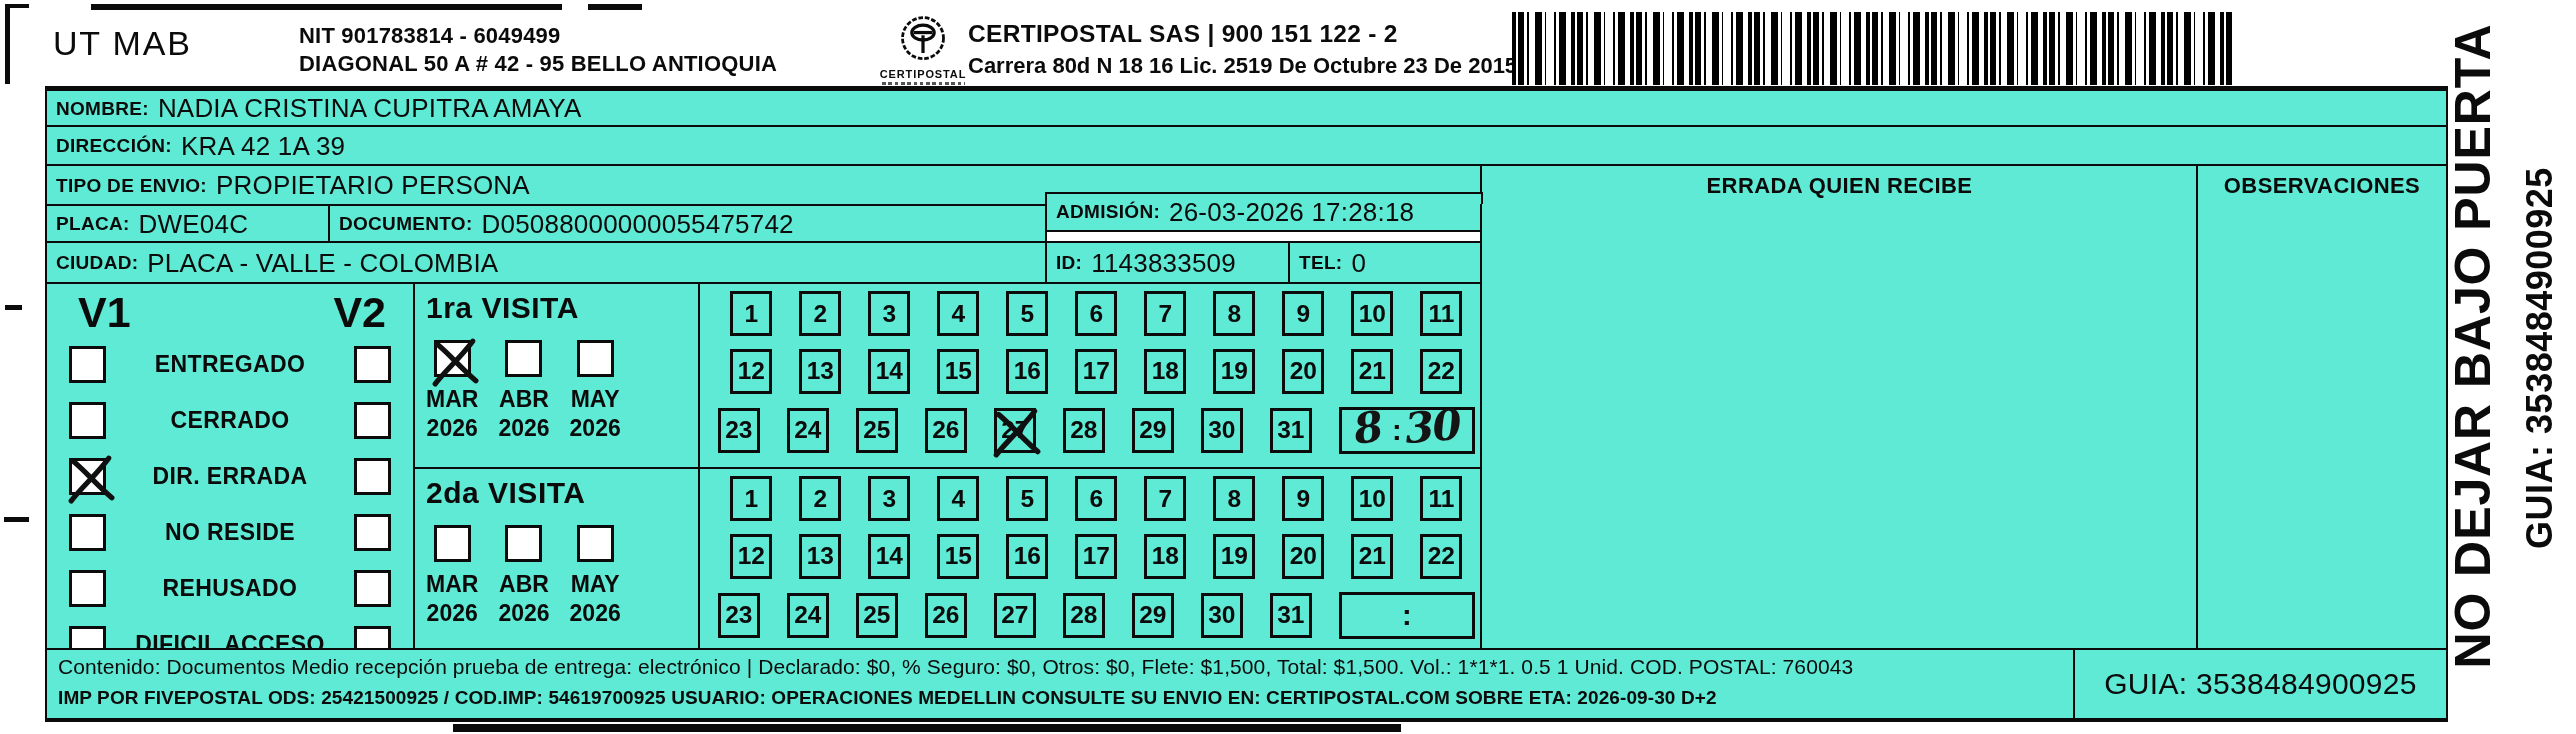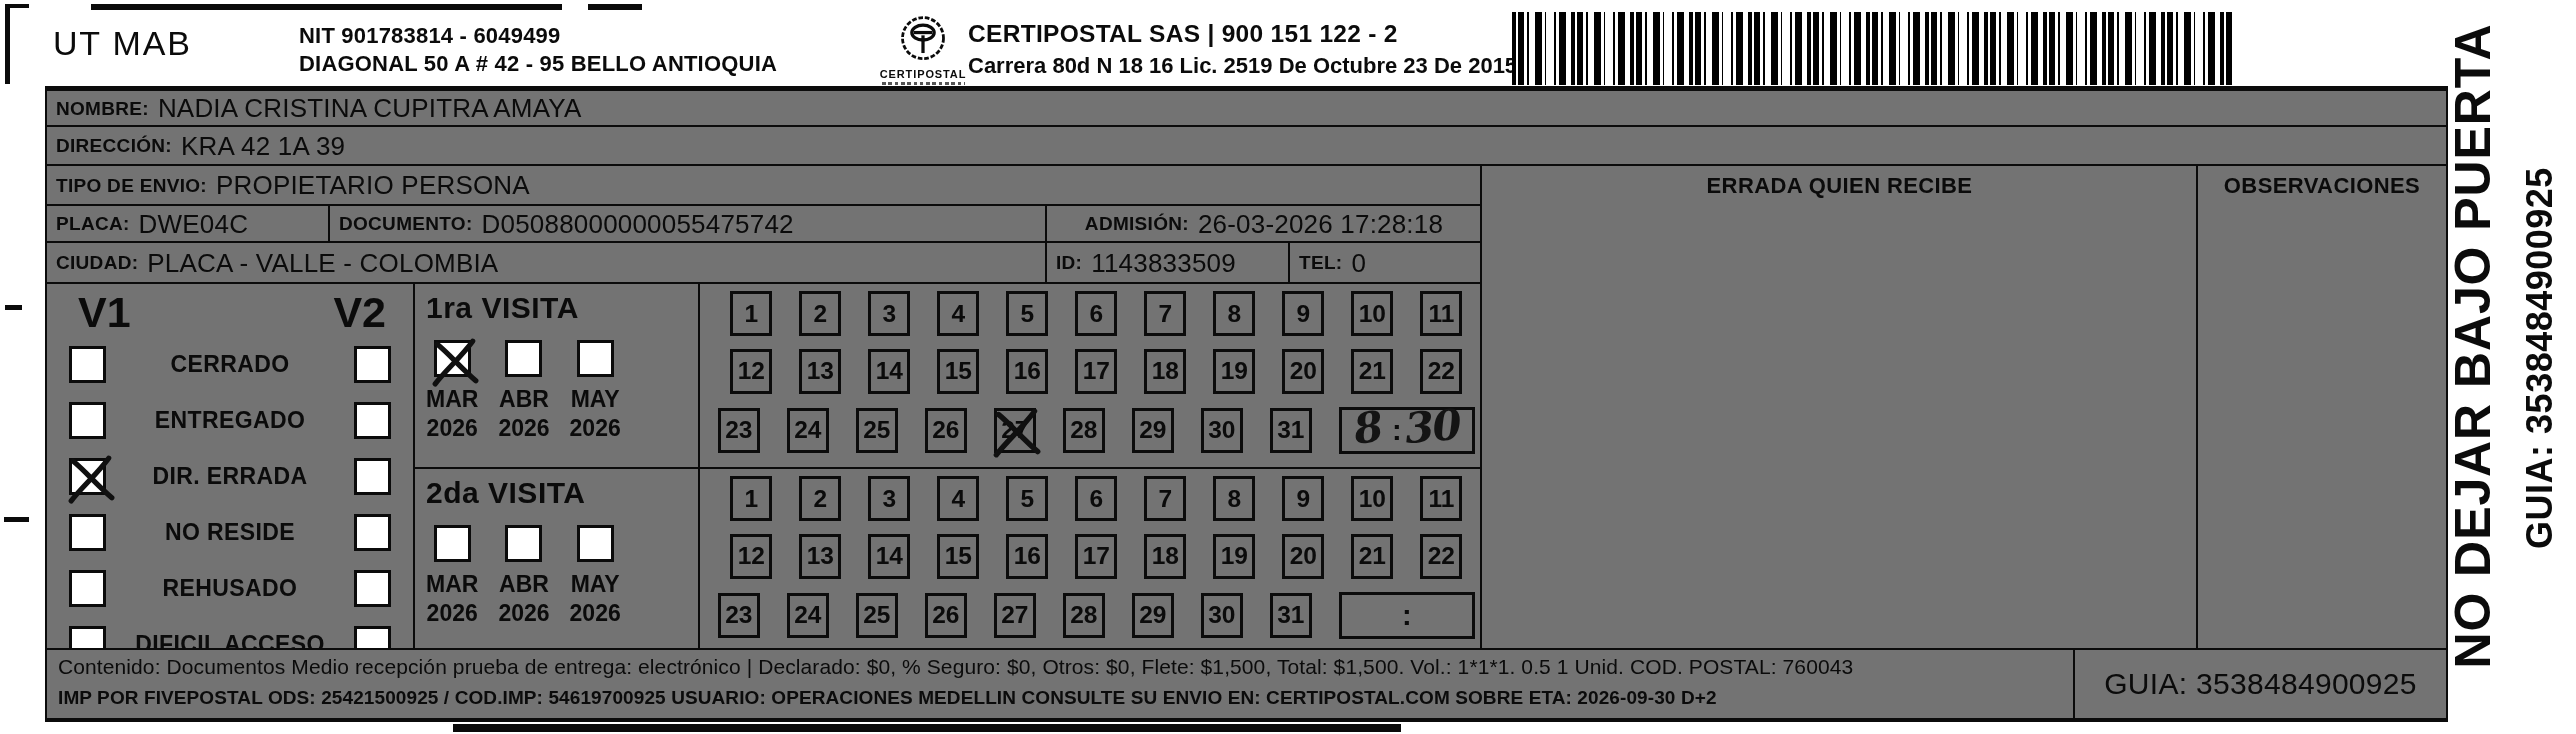--- a/index.html
+++ b/index.html
@@ -1,21 +1,21 @@
 <!DOCTYPE html>
 <html style="font-size:14.5px"><head>
 <meta charset="utf-8">
 <style>
   * { margin:0; padding:0; box-sizing:border-box; }
   html,body { background:#e8e8e8; }
   body { width:2576px; height:734px; font-family:"Liberation Sans", sans-serif; color:#0b0b0b; }
   #canvas { position:relative; width:2576px; height:734px; background:#ffffff; overflow:hidden; }
 
   .abs { position:absolute; }
-  .cell { position:absolute; border:2.7px solid #0b0b0b; background:#737373; display:flex; align-items:center; padding:0 9px; white-space:nowrap; overflow:hidden; }
+  .cell { position:absolute; border:2.7px solid #0b0b0b; background:#5eead4; display:flex; align-items:center; padding:0 9px; white-space:nowrap; overflow:hidden; }
   .lab { font-weight:bold; font-size:19px; letter-spacing:0.3px; margin-right:9px; }
   .val { font-size:26px; letter-spacing:0.2px; }
 
   
   .hdr-utmab { left:53px; top:23.6px; font-size:34px; letter-spacing:1.8px; }
   .hdr-nit { left:299px; top:22px; font-size:22px; font-weight:600; line-height:28px; letter-spacing:0.2px; }
   .logo-wrap { left:864px; top:12.7px; width:118px; text-align:center; }
   .logo-word { font-size:11px; font-weight:bold; letter-spacing:0.9px; margin-top:-1.8px; }
   .logo-squiggle { width:83px; height:3.6px; margin:1.8px auto 0; background:repeating-linear-gradient(90deg,#555 0 3.6px,#fff 3.6px 6.3px); }
   .hdr-co { left:968px; top:20px; }
@@ -122,21 +122,21 @@
   <div class="cell colhdr" style="left:2196px;top:164px;width:252px;height:43px;">OBSERVACIONES</div>
 
   <div class="cell" style="left:45px;top:204px;width:286px;height:40px;">
     <span class="lab">PLACA:</span>
     <span class="val">DWE04C</span>
   </div>
   <div class="cell" style="left:328px;top:204px;width:719px;height:40px;">
     <span class="lab">DOCUMENTO:</span>
     <span class="val">D05088000000055475742</span>
   </div>
-  <div class="cell" style="left:1045px;top:204px;width:438px;height:40px;justify-content:center;">
+  <div class="cell" style="left:1045px;top:192px;width:438px;height:40px;">
     <span class="lab">ADMISIÓN:</span>
     <span class="val">26-03-2026 17:28:18</span>
   </div>
 
   <div class="cell" style="left:45px;top:241px;width:1002px;height:44px;">
     <span class="lab">CIUDAD:</span>
     <span class="val">PLACA - VALLE - COLOMBIA</span>
   </div>
   <div class="cell" style="left:1045px;top:241px;width:246px;height:44px;">
     <span class="lab">ID:</span>
@@ -151,26 +151,26 @@
   <div class="cell" style="left:2196px;top:204px;width:252px;height:447px;border-top:none;"></div>
 
   <div class="cell" style="left:45px;top:282px;width:370px;height:369px;display:block;padding:0;">
     <div class="vhdr">
       <span>V1</span>
       <span>V2</span>
     </div>
     <div id="status-rows">
         <div class="status-row">
           <div class="cb"></div>
+          <div class="status-label">ENTREGADO</div>
+          <div class="cb"></div>
+        </div>
+        <div class="status-row">
+          <div class="cb"></div>
           <div class="status-label">CERRADO</div>
-          <div class="cb"></div>
-        </div>
-        <div class="status-row">
-          <div class="cb"></div>
-          <div class="status-label">ENTREGADO</div>
           <div class="cb"></div>
         </div>
         <div class="status-row">
           <div class="cb">
             <svg viewBox="0 0 48 48" class="hw-x">
               <path d="M7 7 C 17 15, 31 31, 44 42"></path>
               <path d="M41 4 C 30 19, 15 32, 5 45"></path>
             </svg>
           </div>
           <div class="status-label">DIR. ERRADA</div>

